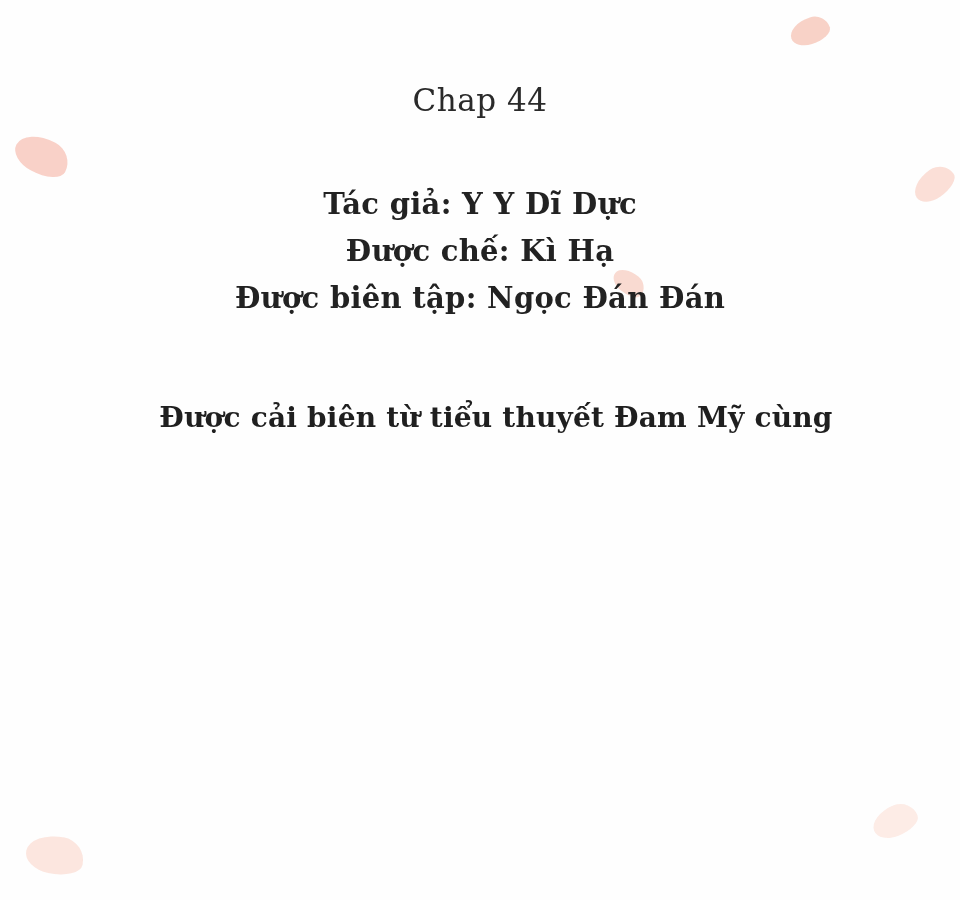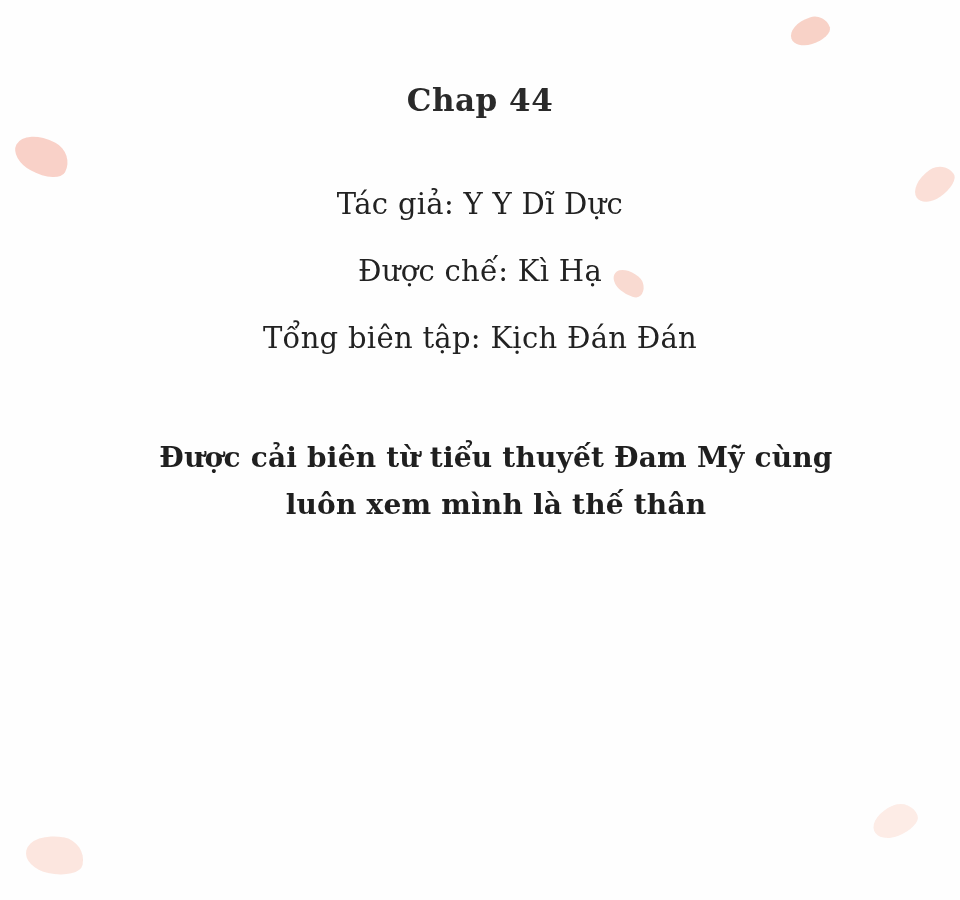--- a/index.html
+++ b/index.html
@@ -36,37 +36,36 @@
   .petal.p6 { left: 872px; top: 806px; width: 46px; height: 30px; background: #fbe0d6; transform: rotate(-22deg); opacity: .6; }
 
   .content {
     position: relative;
     z-index: 2;
     text-align: center;
   }
 
   .chapter-title {
     font-size: 31px;
-    font-weight: bold;
+    font-weight: normal;
     color: #2a2a2a;
     letter-spacing: .5px;
     padding-top: 82px;
     line-height: 1.2;
   }
 
   .credits {
     margin-top: 62px;
   }
   .credit-line {
     font-size: 29px;
-    font-weight: normal;
+    font-weight: bold;
     color: #222222;
     line-height: 1.62;
     letter-spacing: .3px;
-    margin-top: 20px;
   }
 
   .adaptation {
     margin-top: 72px;
   }
   .adaptation-line {
     font-size: 28px;
     font-weight: bold;
     color: #1f1f1f;
     line-height: 1.68;
@@ -86,22 +85,21 @@
   <div class="petal p5"></div>
   <div class="petal p6"></div>
 
   <div class="content">
 
     <div class="chapter-title">Chap 44</div>
 
     <div class="credits">
       <div class="credit-line">Tác giả: Y Y Dĩ Dực</div>
       <div class="credit-line">Được chế: Kì Hạ</div>
-      <div class="credit-line">Tổng biên tập: Kịch Đán Đán</div>
+      <div class="credit-line">Được biên tập: Ngọc Đán Đán</div>
     </div>
 
     <div class="adaptation">
       <div class="adaptation-line">Được cải biên từ tiểu thuyết Đam Mỹ cùng</div>
-      <div class="adaptation-line">luôn xem mình là thế thân</div>
     </div>
 
   </div>
 </div>
 
 </body></html>

